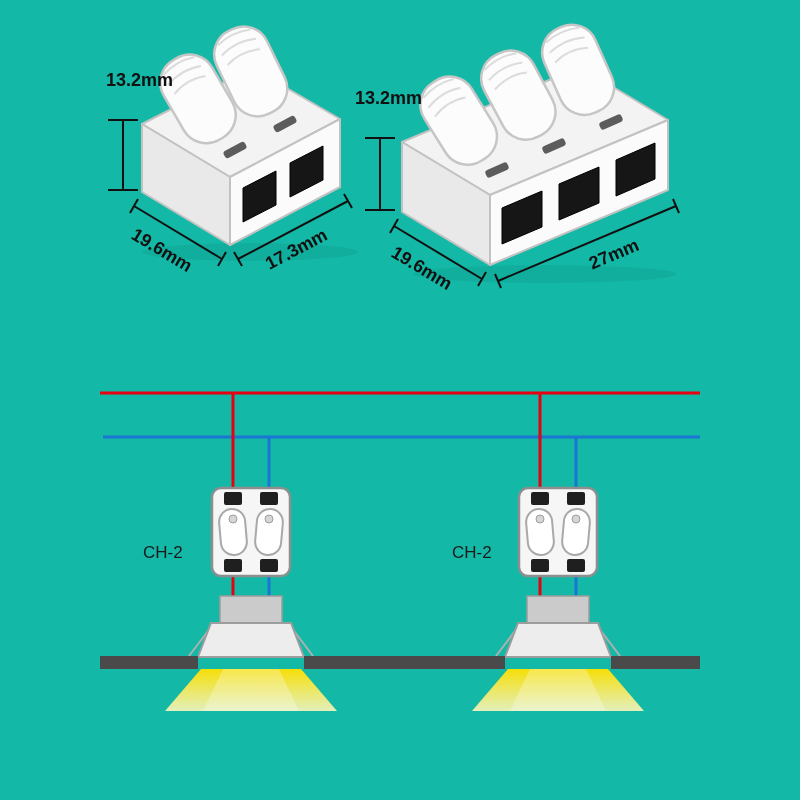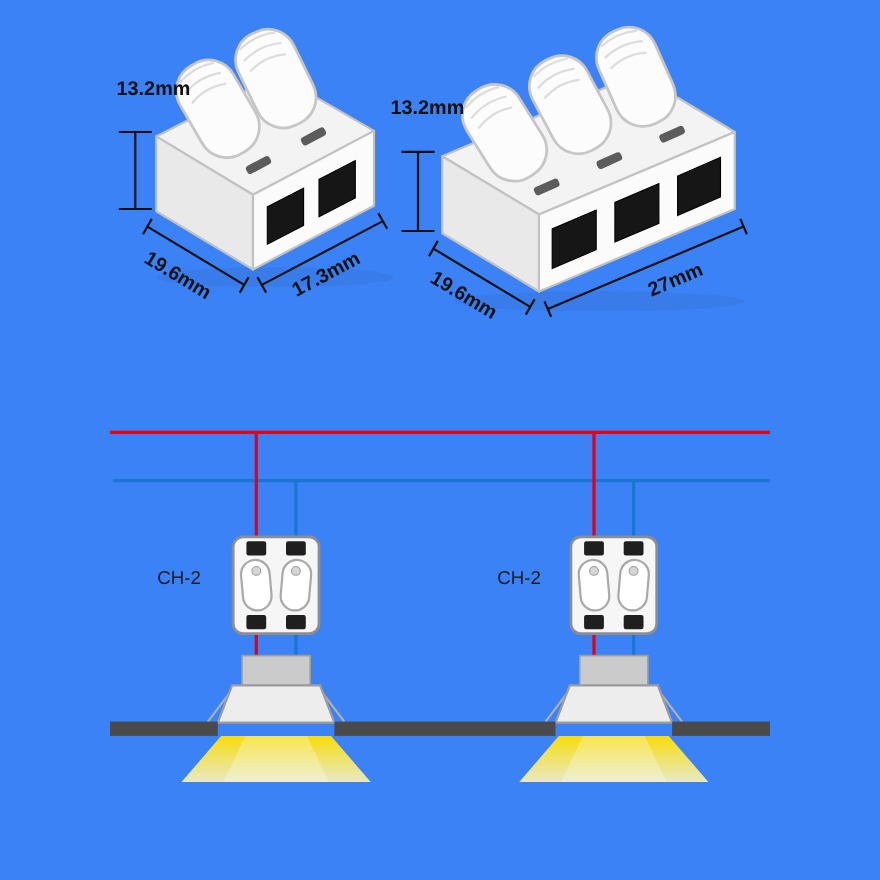--- a/index.html
+++ b/index.html
@@ -1,21 +1,21 @@
 <!DOCTYPE html>
 <html><head>
 <meta charset="utf-8">
 <style>
   html,body{margin:0;padding:0;background:#fff;}
-  .page{position:relative;width:800px;height:800px;background:#3b82f6;overflow:hidden;
+  .page{position:relative;width:800px;height:800px;background:#14b8a6;overflow:hidden;
         font-family:"Liberation Sans",sans-serif;}
   .figure{position:absolute;}
   .figure svg{position:absolute;left:0;top:0;}
   .dimlabel{position:absolute;font-weight:bold;font-size:18px;color:#111;white-space:nowrap;}
-  .chlabel{position:absolute;font-size:17px;color:#1a1a1a;white-space:nowrap;}
+  .chlabel{position:absolute;font-size:17px;color:#1a1a1a;white-space:nowrap;margin-top:27px;}
   .wiring{position:absolute;left:0;top:375px;}
 </style>
 </head>
 <body>
 
 <div class="page">
 
   <div class="figure" style="left:100px;top:0;width:260px;height:300px">
     <svg width="260" height="300" viewBox="0 0 260 300">
       <g>

